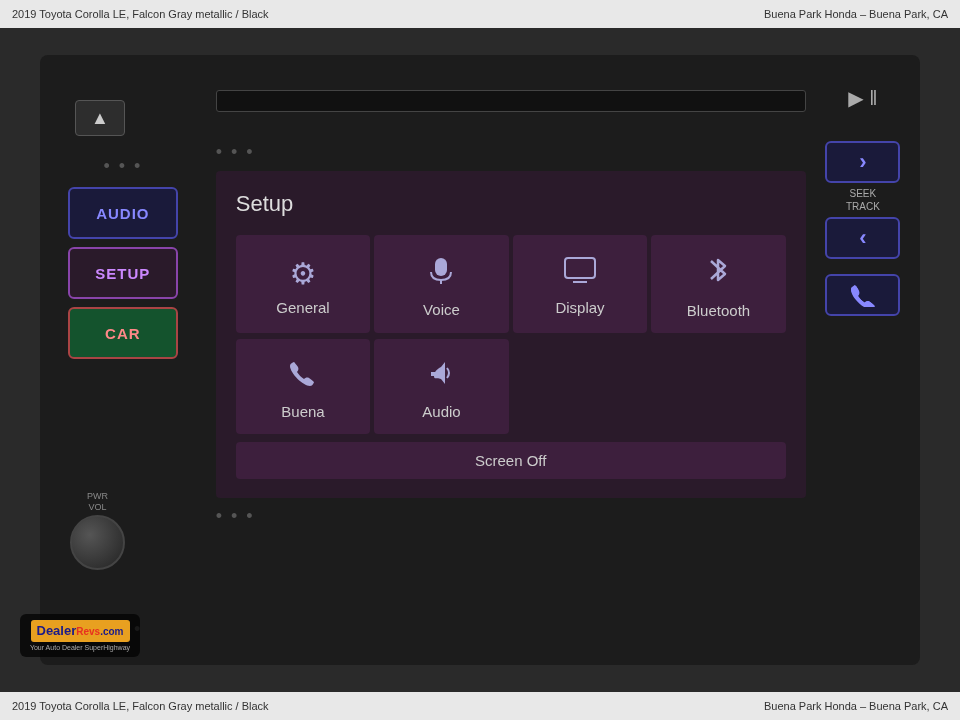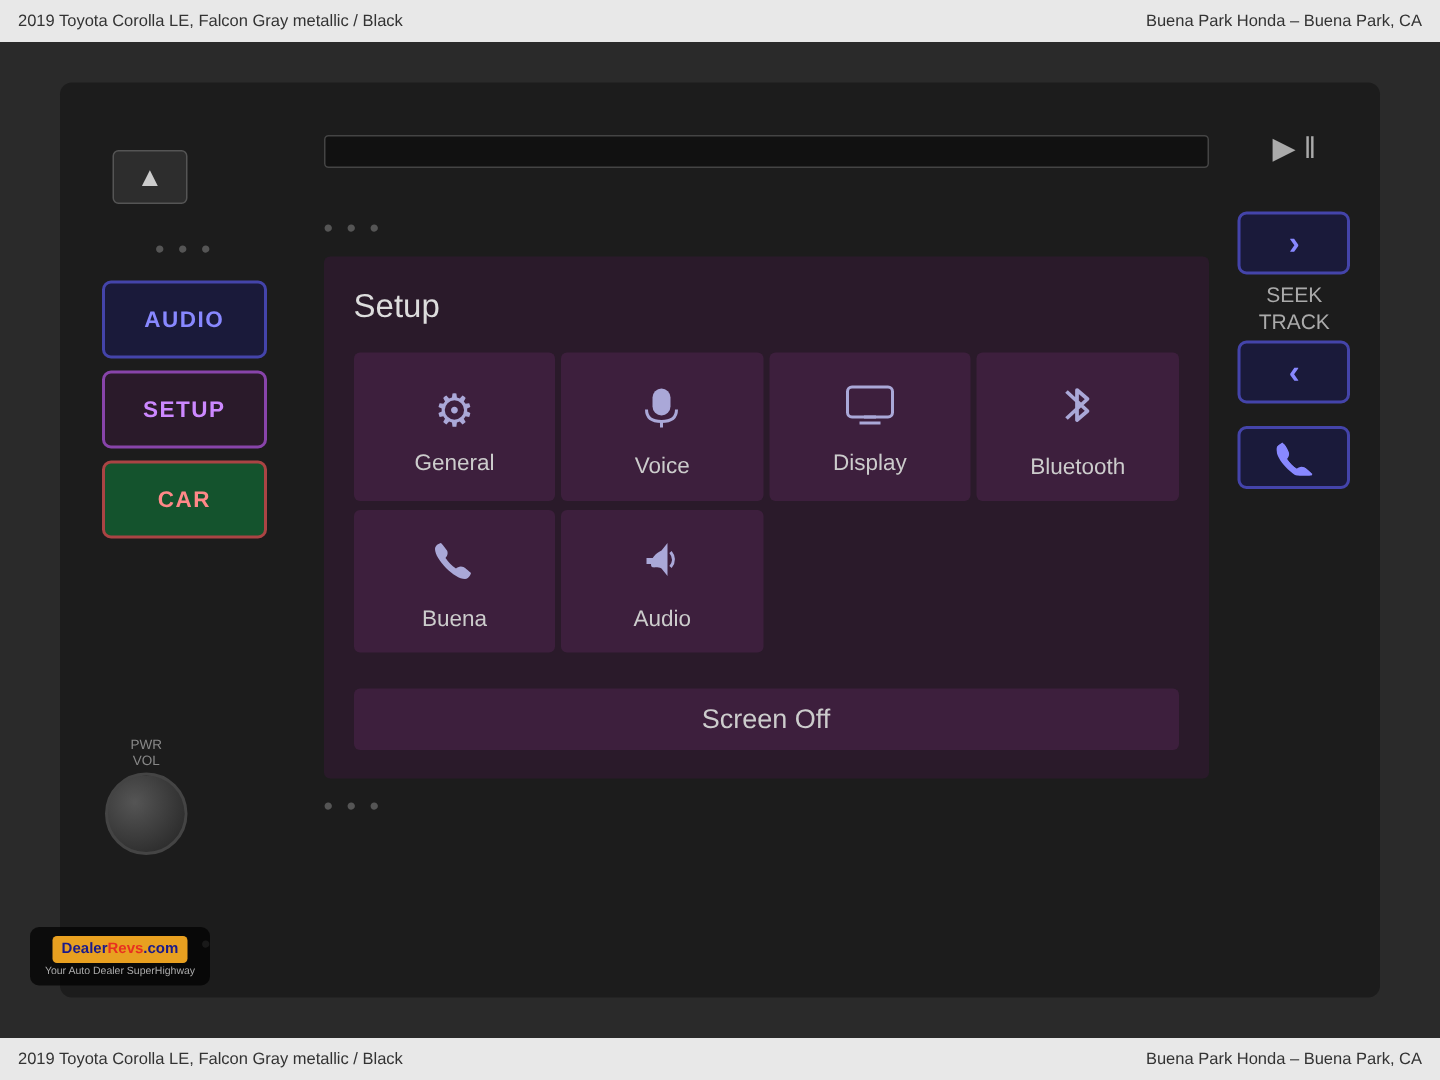--- a/index.html
+++ b/index.html
@@ -219,23 +219,23 @@
       color: #ccc;
     }
 
     .screen-off-bar {
       width: 100%;
       background: #3d1f3d;
       border-radius: 4px;
       padding: 10px;
       text-align: center;
       color: #ccc;
-      font-size: 18px;
-      cursor: pointer;
-      margin-top: 20px;
+      font-size: 15px;
+      cursor: pointer;
+      margin-top: 4px;
       grid-column: 1 / 4;
     }
 
     
     .right-controls {
       width: 110px;
       display: flex;
       flex-direction: column;
       align-items: center;
       height: 100%;
@@ -274,21 +274,21 @@
       display: flex;
       align-items: center;
       justify-content: center;
       cursor: pointer;
       color: #8888ff;
       font-size: 18px;
       font-weight: bold;
     }
 
     .seek-label {
-      font-size: 14px;
+      font-size: 10px;
       color: #aaa;
       text-align: center;
       margin: 4px 0;
       line-height: 1.3;
     }
 
     .phone-btn {
       width: 75px;
       height: 42px;
       background: #1a1a3a;
@@ -481,21 +481,21 @@
         </svg>
       </div>
 
     </div>
 
   </div>
 
   <div class="dealer-watermark">
     <div style="background:#e8a020; color:#000; font-size:10px; font-weight:bold; padding:2px 6px; border-radius:3px; text-align:center; line-height:1.4;">
       <span>
-        <span style="color:#1a1a8a; font-size:10px;">Dealer</span><span style="color:#e83020;">Revs</span><span style="color:#1a1a8a;">.com</span>
+        <span style="color:#1a1a8a; font-size:13px;">Dealer</span><span style="color:#e83020;">Revs</span><span style="color:#1a1a8a;">.com</span>
       </span>
     </div>
     <div style="color:#aaa; font-size:7px; text-align:center; margin-top:2px;">Your Auto Dealer SuperHighway</div>
   </div>
 
 </div>
 
 <div class="bottom-bar">
   <span>2019 Toyota Corolla LE,   Falcon Gray metallic / Black</span>
   <span>Buena Park Honda – Buena Park, CA</span>

